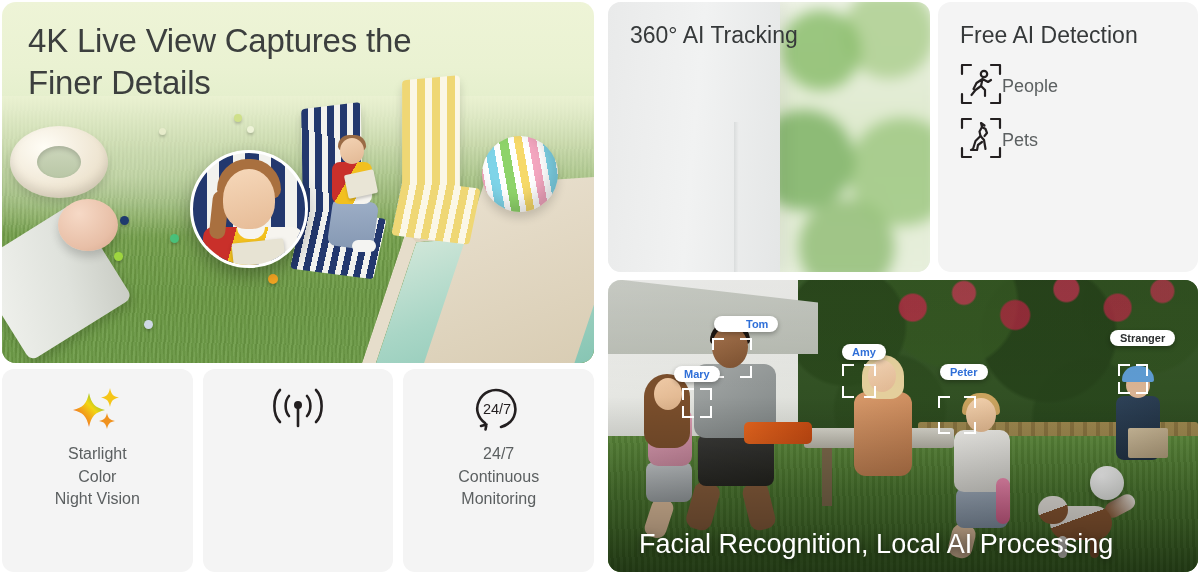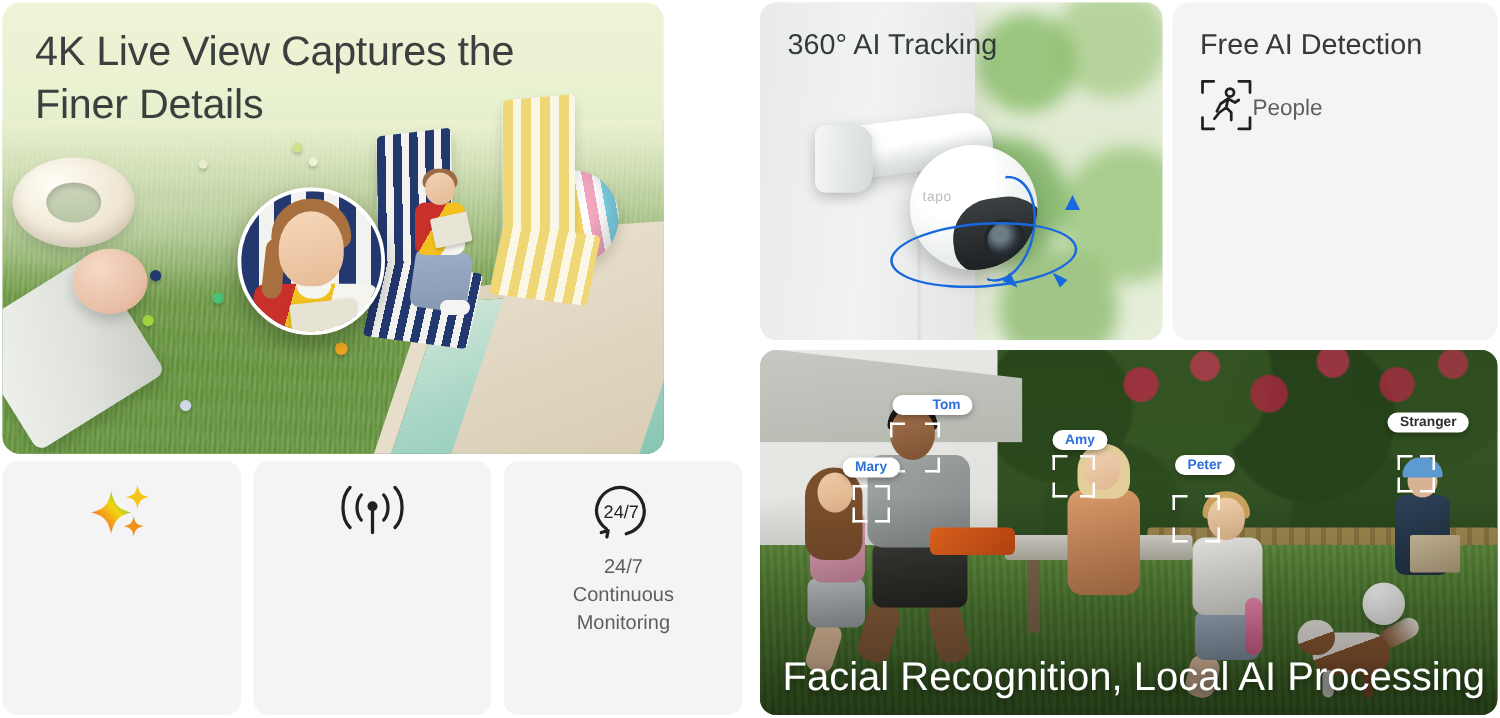--- a/index.html
+++ b/index.html
@@ -12,21 +12,21 @@
   .page {
     position: relative;
     width: 1200px; height: 574px;
     background: #ffffff;
   }
 
   
   .hero {
     position: absolute;
     left: 2px; top: 2px;
-    width: 529px; height: 361px;
+    width: 592px; height: 361px;
     border-radius: 14px;
     overflow: hidden;
     background: linear-gradient(180deg, #eef4d7 0%, #eaf2d2 18%, #e3eecb 30%, #cfe0b0 45%, #9dbd74 60%, #7aa551 72%, #6f9c48 85%, #6f9c48 100%);
   }
   .hero-grass {
     position: absolute; left:0; right:0; top: 26%; bottom: 0;
     background:
       radial-gradient(ellipse 70% 40% at 20% 30%, rgba(255,255,255,.25), transparent 60%),
       repeating-linear-gradient(92deg, rgba(255,255,255,.06) 0 2px, rgba(0,0,0,.05) 2px 4px),
       repeating-linear-gradient(-78deg, rgba(120,160,80,.30) 0 3px, rgba(90,130,55,.22) 3px 6px),
@@ -381,24 +381,25 @@
     padding: 2px 10px;
     font-size: 11px;
     font-weight: 700;
     color:#2f6fd8;
     box-shadow: 0 2px 5px rgba(0,0,0,.3);
     white-space: nowrap;
   }
   .tag.stranger { color:#2c2f30; }
 
   .face-caption {
-    position:absolute; left: 18px; bottom: 12px;
-    font-size: 32px; color: #ffffff;
+    position:absolute; left: 31px; bottom: 12px;
+    font-size: 27px; color: #ffffff;
     text-shadow: 0 2px 7px rgba(0,0,0,.55);
     z-index: 20;
+    text-align: center;
   }
 </style>
 </head>
 <body>
 
 <div class="page">
 
   <div class="hero">
     <div class="hero-grass"></div>
     <div class="hero-pool"></div>
@@ -457,20 +458,23 @@
                 <stop offset="30%" stop-color="#f28c1e"></stop>
               <stop offset="58%" stop-color="#f2d512"></stop>
                 <stop offset="100%" stop-color="#3fb34f"></stop>
             </linearGradient>
           </defs>
           <path d="M17 6 C19.5 17 23 20.5 33 23 C23 25.5 19.5 29 17 40 C14.5 29 11 25.5 1 23 C11 20.5 14.5 17 17 6 Z" fill="url(#spk)"></path>
           <path d="M38 1 C39.3 7.5 41 9.3 47 10.6 C41 11.9 39.3 13.7 38 20 C36.7 13.7 35 11.9 29 10.6 C35 9.3 36.7 7.5 38 1 Z" fill="#f5c518"></path>
           <path d="M35 26 C36.1 31.3 37.6 32.8 43 33.9 C37.6 35 36.1 36.5 35 42 C33.9 36.5 32.4 35 27 33.9 C32.4 32.8 33.9 31.3 35 26 Z" fill="#f0921e"></path>
         </svg>
       </div>
+      <div class="fcard-label">Starlight
+Color
+Night Vision</div>
     </div>
 
     <div class="fcard">
       <div class="fcard-icon">
         <svg width="62" height="48" viewBox="0 0 62 48" fill="none" stroke="#231f20" stroke-width="2.6" stroke-linecap="round">
           <circle cx="31" cy="19" r="4" fill="#231f20" stroke="none"></circle>
           <line x1="31" y1="22" x2="31" y2="40"></line>
           <path d="M22 10 C17.5 15 17.5 25 22 30"></path>
           <path d="M40 10 C44.5 15 44.5 25 40 30"></path>
           <path d="M13 4 C5.5 11.5 5.5 28.5 13 36"></path>
@@ -492,54 +496,49 @@
 Continuous
 Monitoring</div>
     </div>
 
   </div>
 
   <div class="panel360">
     <div class="p360-foliage"></div>
     <div class="p360-wall"></div>
 
-    <div class="cam">
-      <div class="cam-arm"></div>
-      <div class="cam-bracket"></div>
-      <div class="cam-dome">
-        <div class="cam-band"></div>
-        <div class="cam-lens"></div>
-      </div>
-      <div class="cam-logo">tapo</div>
-      <div class="cam-orbit"></div>
-      <div class="cam-orbit2"></div>
-      <svg class="arrow-h" style="left:40px;top:44px;" width="180" height="100" viewBox="0 0 180 100">
-        <path d="M118 96 L106 91 L112 84 Z" fill="#1868e0"></path>
-        <path d="M158 96 L146 90 L152 84 Z" fill="#1868e0" transform="rotate(180 152 90)"></path>
-        <path d="M162 22 L156 34 L168 34 Z" fill="#1868e0"></path>
-      </svg>
-    </div>
 
     <div class="p360-title">360° AI Tracking</div>
   </div>
 
   <div class="panelAI">
     <div class="ai-title">Free AI Detection</div>
 
     <div class="ai-row">
       <span>
         <svg width="42" height="42" viewBox="0 0 42 42" fill="none" stroke="#231f20" stroke-width="2.2" stroke-linecap="round" stroke-linejoin="round">
           <path d="M2 11 L2 2 L11 2 M31 2 L40 2 L40 11 M40 31 L40 40 L31 40 M11 40 L2 40 L2 31"></path>
           <circle cx="24" cy="11" r="3.2"></circle>
           <path d="M22.5 16 L16.5 20 L13.5 26 M22.5 16 L28 19 L31 17 M22.5 16 L21 23 L25 27 L25 33 M21 23 L15.5 27 L11.5 32"></path>
         </svg>
       </span>
       <span class="ai-label">People</span>
     </div>
 
+    <div class="ai-row">
+      <span>
+        <svg width="42" height="42" viewBox="0 0 42 42" fill="none" stroke="#231f20" stroke-width="2.2" stroke-linecap="round" stroke-linejoin="round">
+          <path d="M2 11 L2 2 L11 2 M31 2 L40 2 L40 11 M40 31 L40 40 L31 40 M11 40 L2 40 L2 31"></path>
+          <path d="M22 10 L19.5 14.5 L20.5 19 L24 23 L25.5 32 M22 10 L25.5 12 L27 16 L24.5 19"></path>
+          <path d="M20.5 19 L15.5 24 L13 32 L11 33 L17 33 L18 28 L22 25"></path>
+          <path d="M22 10 L21 6 L24.5 8.5"></path>
+        </svg>
+      </span>
+      <span class="ai-label">Pets</span>
+    </div>
 
   </div>
 
   <div class="panelFace">
     <div class="face-trees"></div>
     <div class="face-blossom"></div>
     <div class="face-sky"></div>
     <div class="face-roof"></div>
     <div class="face-fence"></div>
     <div class="face-lawn"></div>

